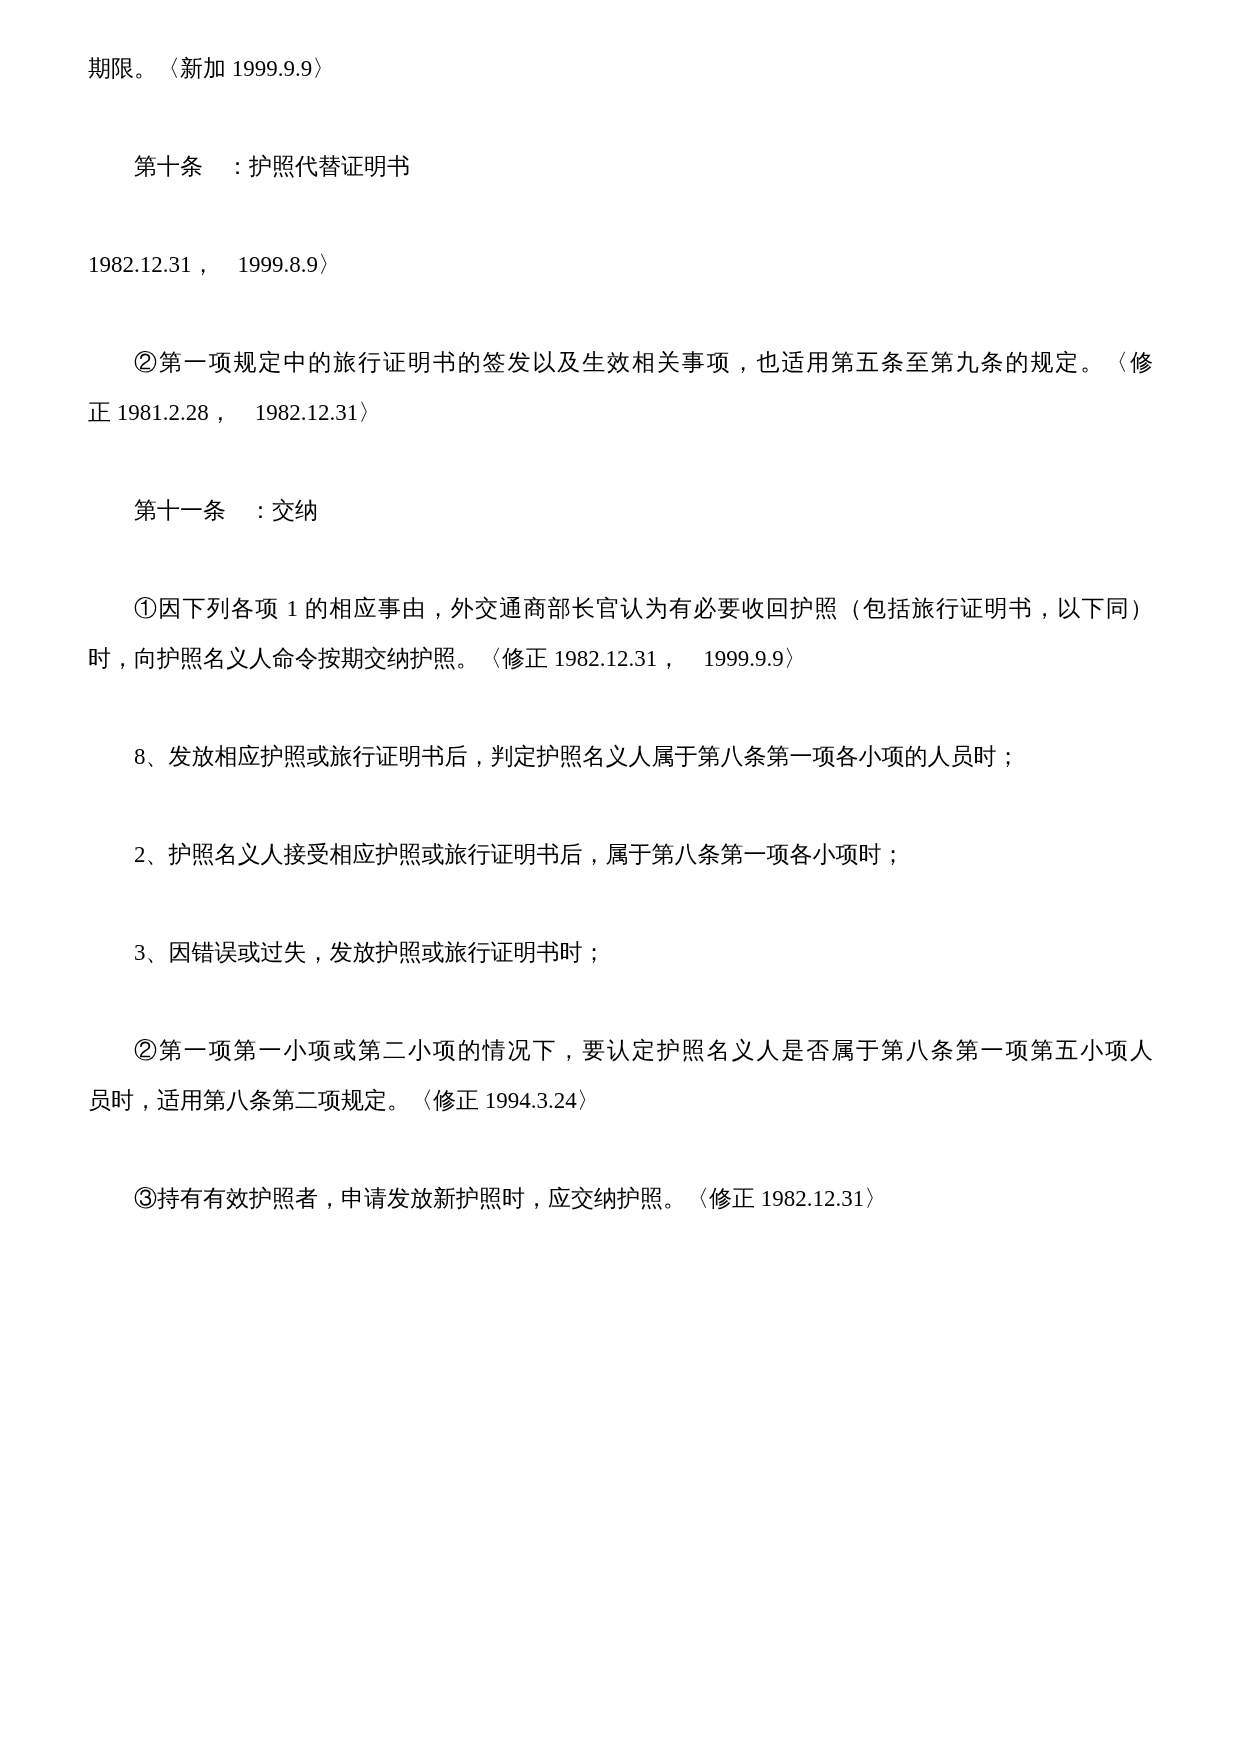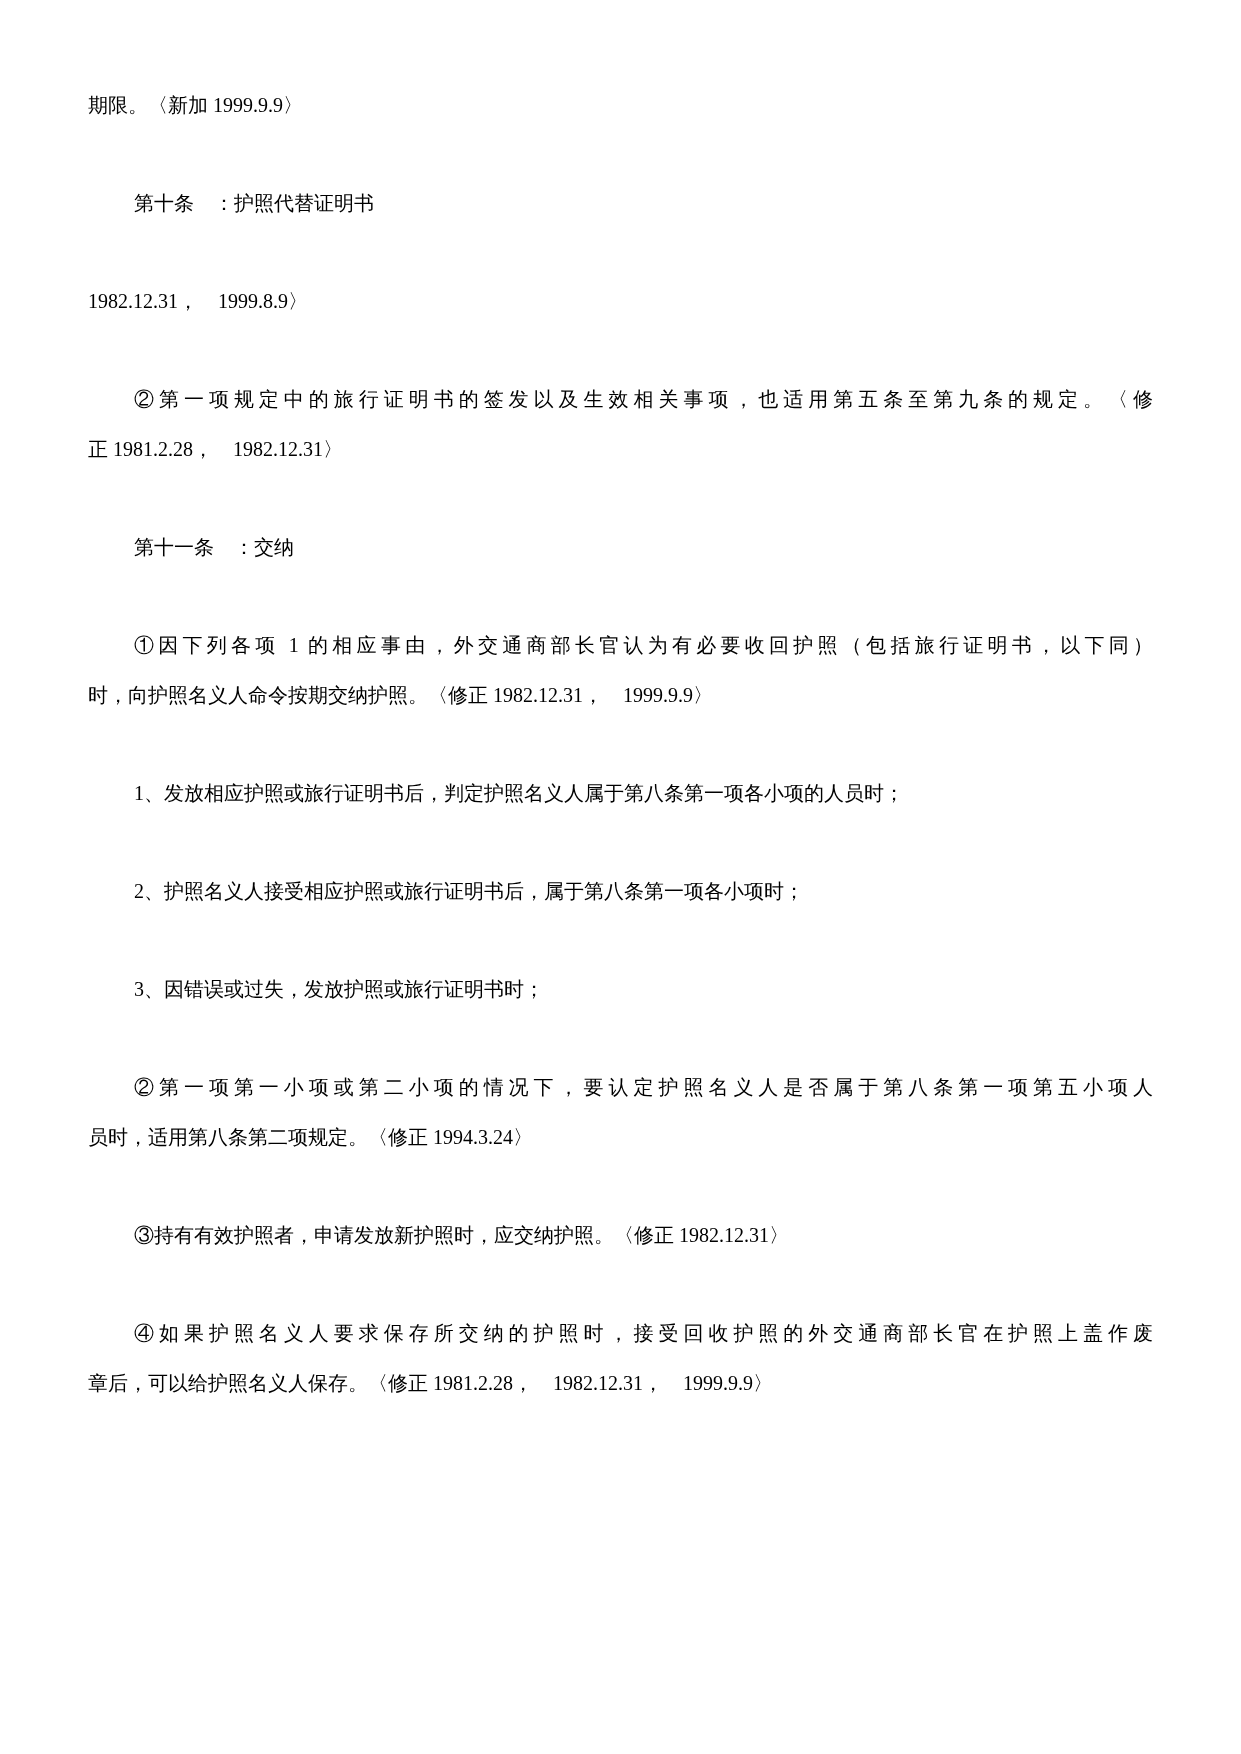--- a/index.html
+++ b/index.html
@@ -9,24 +9,24 @@
   }
   body {
     width: 1241px;
     min-height: 1754px;
     position: relative;
   }
   #doc {
     box-sizing: border-box;
     width: 1241px;
     min-height: 1754px;
-    padding: 80px 88px 40px 88px;
+    padding: 44px 88px 40px 88px;
     color: #000000;
     font-family: "Liberation Serif", "DejaVu Serif", serif;
-    font-size: 20px;
+    font-size: 23px;
   }
   .para {
     margin: 0 0 48px 0;
   }
   .para:last-child {
     margin-bottom: 0;
   }
   .line {
     line-height: 50px;
     white-space: pre-wrap;
@@ -60,32 +60,28 @@
       <div class="line">正 1981.2.28，　1982.12.31〉</div>
     </div>
     <div class="para">
       <div class="line indent">第十一条　：交纳</div>
     </div>
     <div class="para">
       <div class="line indent fill">①因下列各项 1 的相应事由，外交通商部长官认为有必要收回护照（包括旅行证明书，以下同）</div>
       <div class="line">时，向护照名义人命令按期交纳护照。〈修正 1982.12.31，　1999.9.9〉</div>
     </div>
     <div class="para">
-      <div class="line indent">1、发放相应护照或旅行证明书后，判定护照名义人属于第八条第一项各小项的人员时；</div>
+      <div class="line indent">8、发放相应护照或旅行证明书后，判定护照名义人属于第八条第一项各小项的人员时；</div>
     </div>
     <div class="para">
       <div class="line indent">2、护照名义人接受相应护照或旅行证明书后，属于第八条第一项各小项时；</div>
     </div>
     <div class="para">
       <div class="line indent">3、因错误或过失，发放护照或旅行证明书时；</div>
     </div>
     <div class="para">
       <div class="line indent fill">②第一项第一小项或第二小项的情况下，要认定护照名义人是否属于第八条第一项第五小项人</div>
       <div class="line">员时，适用第八条第二项规定。〈修正 1994.3.24〉</div>
     </div>
     <div class="para">
       <div class="line indent">③持有有效护照者，申请发放新护照时，应交纳护照。〈修正 1982.12.31〉</div>
     </div>
-    <div class="para">
-      <div class="line indent fill">④如果护照名义人要求保存所交纳的护照时，接受回收护照的外交通商部长官在护照上盖作废</div>
-      <div class="line">章后，可以给护照名义人保存。〈修正 1981.2.28，　1982.12.31，　1999.9.9〉</div>
-    </div>
   </div>
 
 </body></html>

